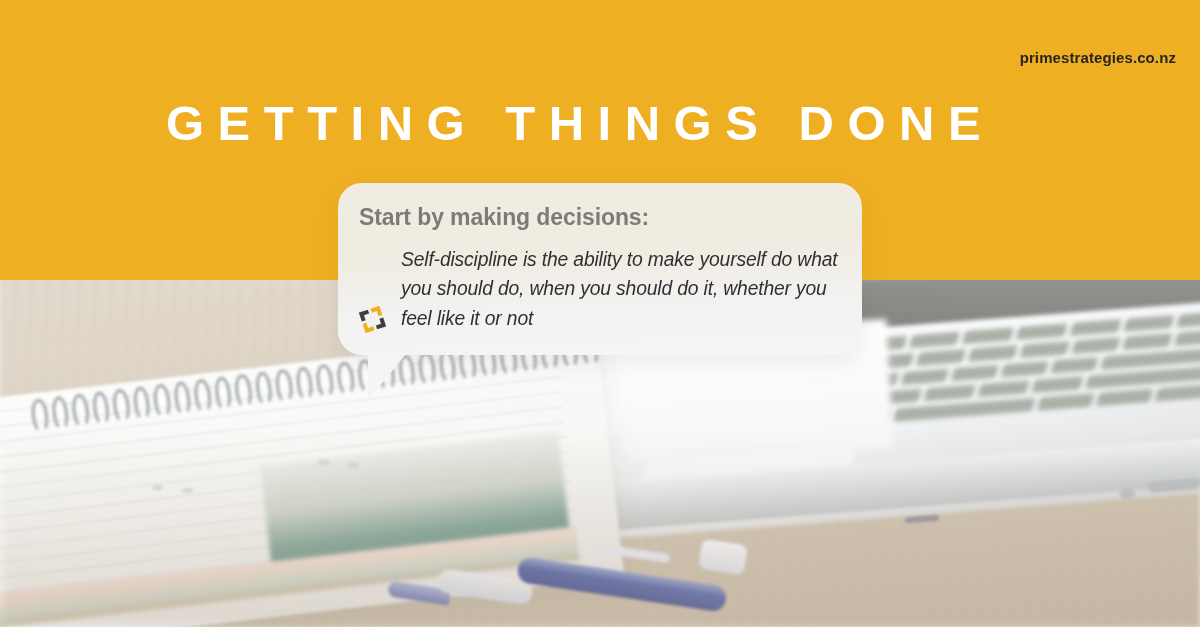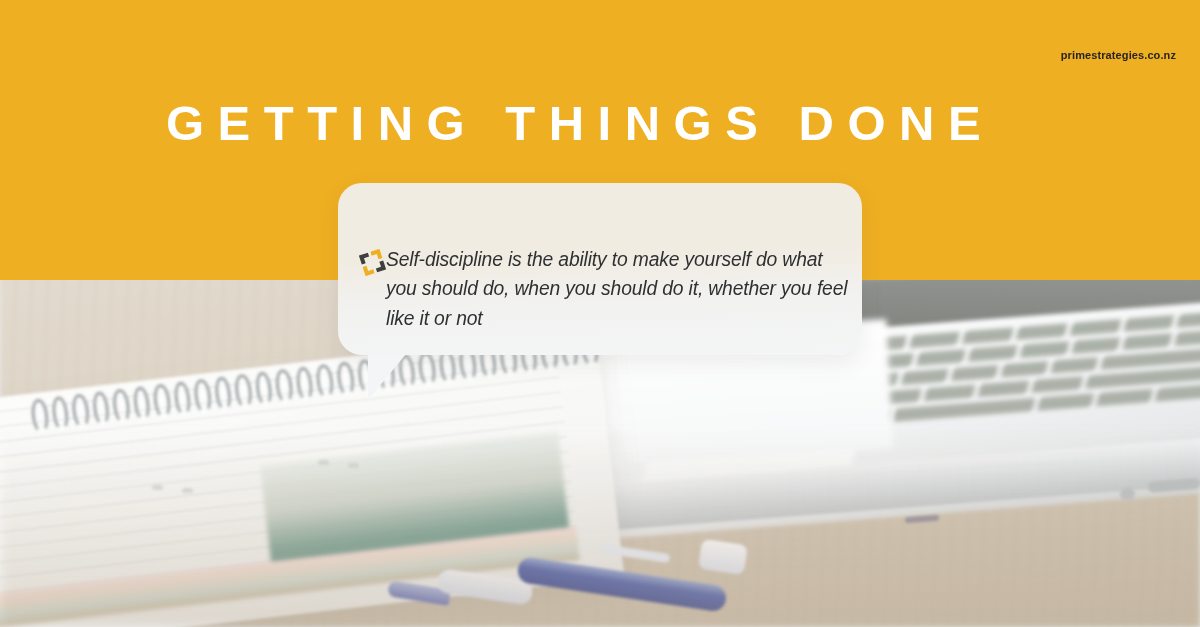--- a/index.html
+++ b/index.html
@@ -177,21 +177,21 @@
     background:linear-gradient(180deg, rgba(255,255,255,.30) 0%, rgba(255,255,255,.05) 45%, rgba(255,255,255,.10) 100%);
   }
 
   
   .band {
     position:absolute; left:0; top:0; width:1200px; height:280px;
     background:#efaf22;
   }
   .site-url {
     position:absolute; right:24px; top:49px;
-    font-size:11px; font-weight:700; color:#272422;
+    font-size:15px; font-weight:700; color:#272422;
     letter-spacing:.1px;
   }
   .headline {
     position:absolute; left:0; top:98px; width:1120px;
     text-align:center;
     font-size:49px; font-weight:700; color:#ffffff;
     letter-spacing:13.5px; line-height:1.05;margin-left:20px;
   }
 
   
@@ -209,21 +209,21 @@
     border-top:46px solid #f4f5f6;
     border-right:38px solid transparent;
   }
   .card-title {
     position:absolute; left:21px; top:21px;
     font-size:23px; font-weight:700; color:#7d7b78;
     letter-spacing:-.1px;
   }
   .quote-row {
     position:absolute; left:21px; top:62px; right:5px;
-    display:flex; align-items:flex-start; 
+    display:flex; align-items:flex-end; gap:15px;
   }
   .logo-mark {
     flex:0 0 auto; width:27px; height:27px; margin-top:4px;
   }
   .quote-text {
     font-size:19.3px; font-style:italic; color:#2f3032;
     line-height:1.52; letter-spacing:-.15px;
   }
 </style>
 </head>
@@ -356,20 +356,21 @@
   <div class="haze"></div>
 </div>
 
 <div class="band">
   <div class="site-url">primestrategies.co.nz</div>
   <div class="headline">GETTING THINGS DONE</div>
 </div>
 
 <div class="card-wrap">
   <div class="card">
+    <div class="card-title">Start by making decisions:</div>
     <div class="quote-row">
       <span class="logo-mark">
         <svg viewBox="0 0 40 40" width="27" height="27" aria-hidden="true">
           <g transform="rotate(-18 20 20)">
             <path d="M4 4 h14 v6 h-8 v8 h-6 z" fill="#3f3f3f"></path>
             <path d="M36 4 v14 h-6 v-8 h-8 v-6 z" fill="#efaf22"></path>
             <path d="M4 36 v-14 h6 v8 h8 v6 z" fill="#efaf22"></path>
             <path d="M36 36 h-14 v-6 h8 v-8 h6 z" fill="#3f3f3f"></path>
           </g>
         </svg>

